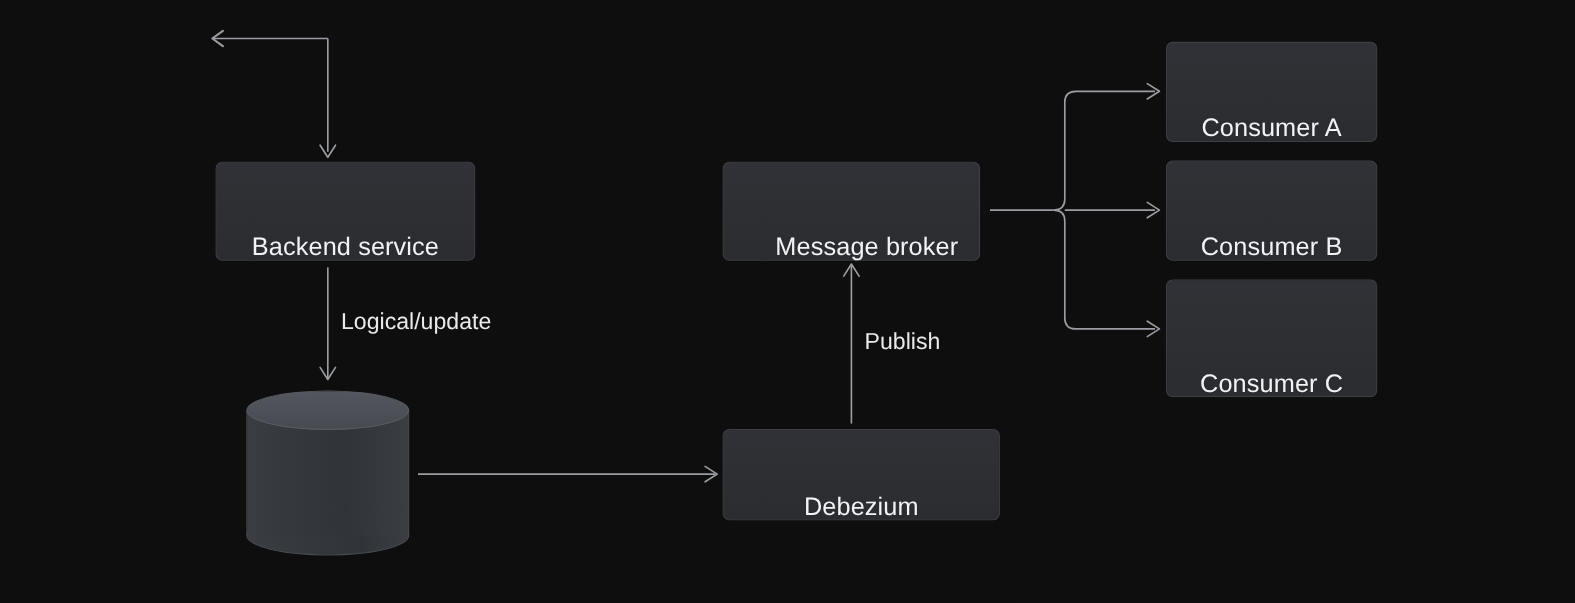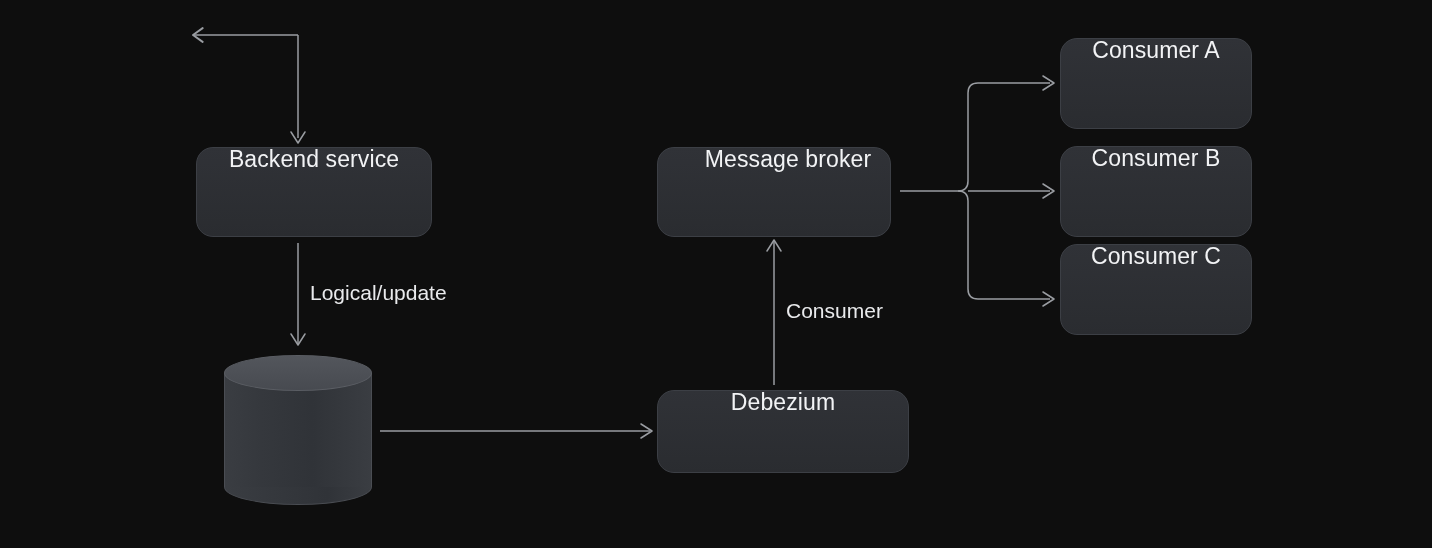--- a/index.html
+++ b/index.html
@@ -24,23 +24,23 @@
     position: absolute;
     inset: 0;
     width: 1432px;
     height: 548px;
     pointer-events: none;
   }
   .node {
     position: absolute;
     box-sizing: border-box;
     display: flex;
-    align-items: flex-start;
+    align-items: flex-end;
     justify-content: center;
-    border-radius: 17px;
+    border-radius: 6px;
     background: linear-gradient(180deg, #303237 0%, #2a2c30 100%);
     border: 1px solid #3c3f45;
     color: #f2f3f5;
     font-size: 23px;
     letter-spacing: 0.1px;
     line-height: 1;
     white-space: nowrap;
   }
   .node-label {
     display: block;
@@ -158,22 +158,22 @@
   </div>
 
   <div class="node" style="left:1060px; top:38px; width:192px; height:91px;">
     <span class="node-label">Consumer A</span>
   </div>
 
   <div class="node" style="left:1060px; top:146px; width:192px; height:91px;">
     <span class="node-label">Consumer B</span>
   </div>
 
-  <div class="node" style="left:1060px; top:244px; width:192px; height:91px;">
+  <div class="node" style="left:1060px; top:254px; width:192px; height:107px;">
     <span class="node-label">Consumer C</span>
   </div>
 
   <div class="edge-text" style="left:310px; top:282px;">Logical/update</div>
 
 
-  <div class="edge-text" style="left:786px; top:300px;">Consumer</div>
+  <div class="edge-text" style="left:786px; top:300px;">Publish</div>
 
 </div>
 
 </body></html>

